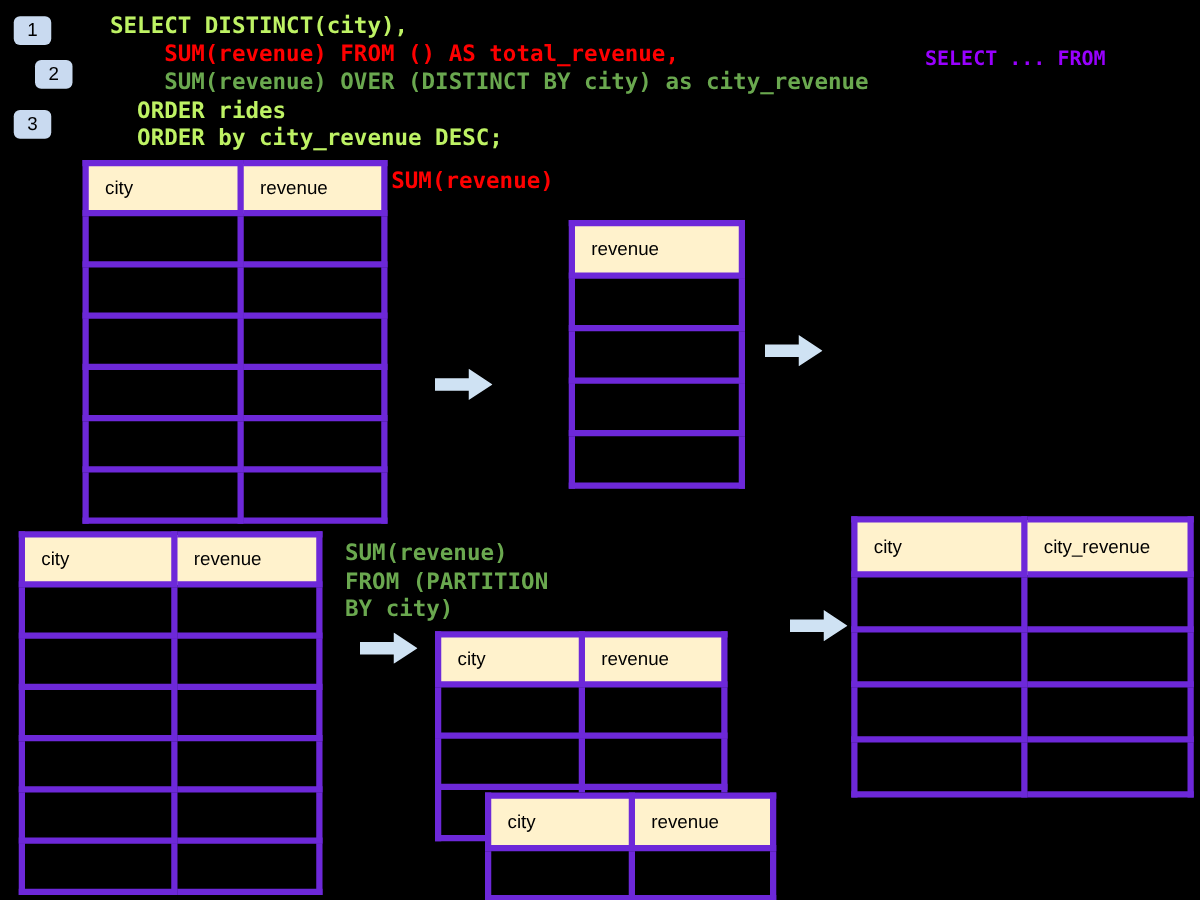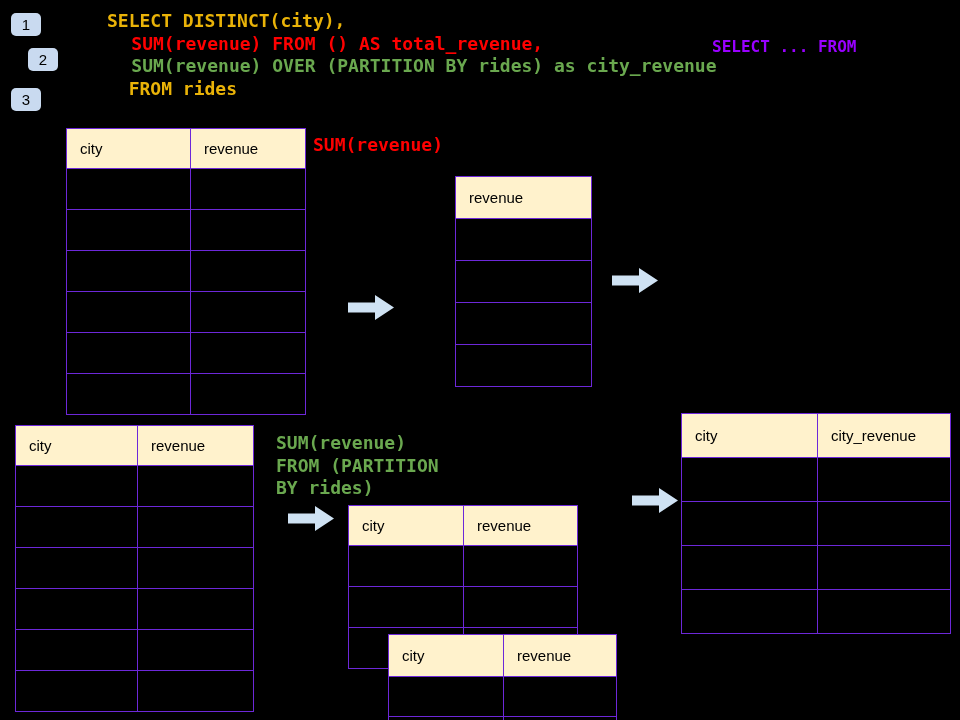--- a/index.html
+++ b/index.html
@@ -10,30 +10,30 @@
   .badge{position:absolute;width:30px;height:23px;background:#c9daf0;border-radius:5px;
          color:#000;font-size:15px;display:flex;align-items:center;justify-content:center;}
   .badge-1{left:11px;top:13px;}
   .badge-2{left:28px;top:48px;}
   .badge-3{left:11px;top:88px;}
 
   
   .code{position:absolute;margin:0;font-family:"DejaVu Sans Mono",monospace;
         font-weight:bold;white-space:pre;}
   .main-code{left:88px;top:10px;font-size:18px;line-height:22.5px;}
-  .side-note{left:712px;top:36px;font-size:16px;line-height:22px;color:#9900ff;}
+  .side-note{left:740px;top:36px;font-size:16px;line-height:22px;color:#9900ff;}
   .label-red{left:313px;top:134px;font-size:18px;line-height:22.5px;color:#ff0000;}
   .label-green{left:276px;top:432px;font-size:18px;line-height:22.5px;color:#6aa84f;}
-  .c-purple{color:#eab308;margin-left:19px;}
+  .c-purple{color:#bef264;}
   .c-red{color:#ff0000;}
   .c-green{color:#6aa84f;}
 
   
   .tbl{position:absolute;border-collapse:collapse;background:#000;}
-  .tbl th,.tbl td{border:1px solid #6d28d9;padding:0;box-sizing:border-box;}
+  .tbl th,.tbl td{border:5px solid #6d28d9;padding:0;box-sizing:border-box;}
   .tbl th{background:#fff2cc;color:#000;font-weight:normal;font-size:15px;
           text-align:left;padding-left:13px;}
   .tbl td{background:#000;}
 
   .t1{left:66px;top:128px;}  .t1 th{height:40px;} .t1 td{height:41px;}
   .t1 .col-a{width:124px;}   .t1 .col-b{width:115px;}
 
   .t2{left:455px;top:176px;} .t2 th{height:42px;} .t2 td{height:42px;}
   .t2 .col-a{width:136px;}
 
@@ -59,27 +59,27 @@
 </style>
 </head>
 <body>
 
 <div class="stage">
 
   <div class="badge badge-1">1</div>
   <div class="badge badge-2">2</div>
   <div class="badge badge-3">3</div>
 
-  <pre class="code main-code"><div class="c-purple">SELECT DISTINCT(city),</div><div class="c-red">    SUM(revenue) FROM () AS total_revenue,</div><div class="c-green">    SUM(revenue) OVER (PARTITION BY rides) as city_revenue</div><div class="c-purple">  FROM rides</div></pre>
+  <pre class="code main-code"><div class="c-purple">SELECT DISTINCT(city),</div><div class="c-red">    SUM(revenue) FROM () AS total_revenue,</div><div class="c-green">    SUM(revenue) OVER (DISTINCT BY city) as city_revenue</div><div class="c-purple">  ORDER rides</div><div class="c-purple">  ORDER by city_revenue DESC;</div></pre>
 
   <pre class="code side-note"><div>SELECT ... FROM</div></pre>
 
   <pre class="code label-red"><div>SUM(revenue)</div></pre>
 
-  <pre class="code label-green"><div>SUM(revenue)</div><div>FROM (PARTITION</div><div>BY rides)</div></pre>
+  <pre class="code label-green"><div>SUM(revenue)</div><div>FROM (PARTITION</div><div>BY city)</div></pre>
 
   <table class="tbl t1">
     <tbody>
         <tr>
       <th class="col-a">city</th>
       <th class="col-b">revenue</th>
     </tr>
     <tr>
           <td></td>
           <td></td>

